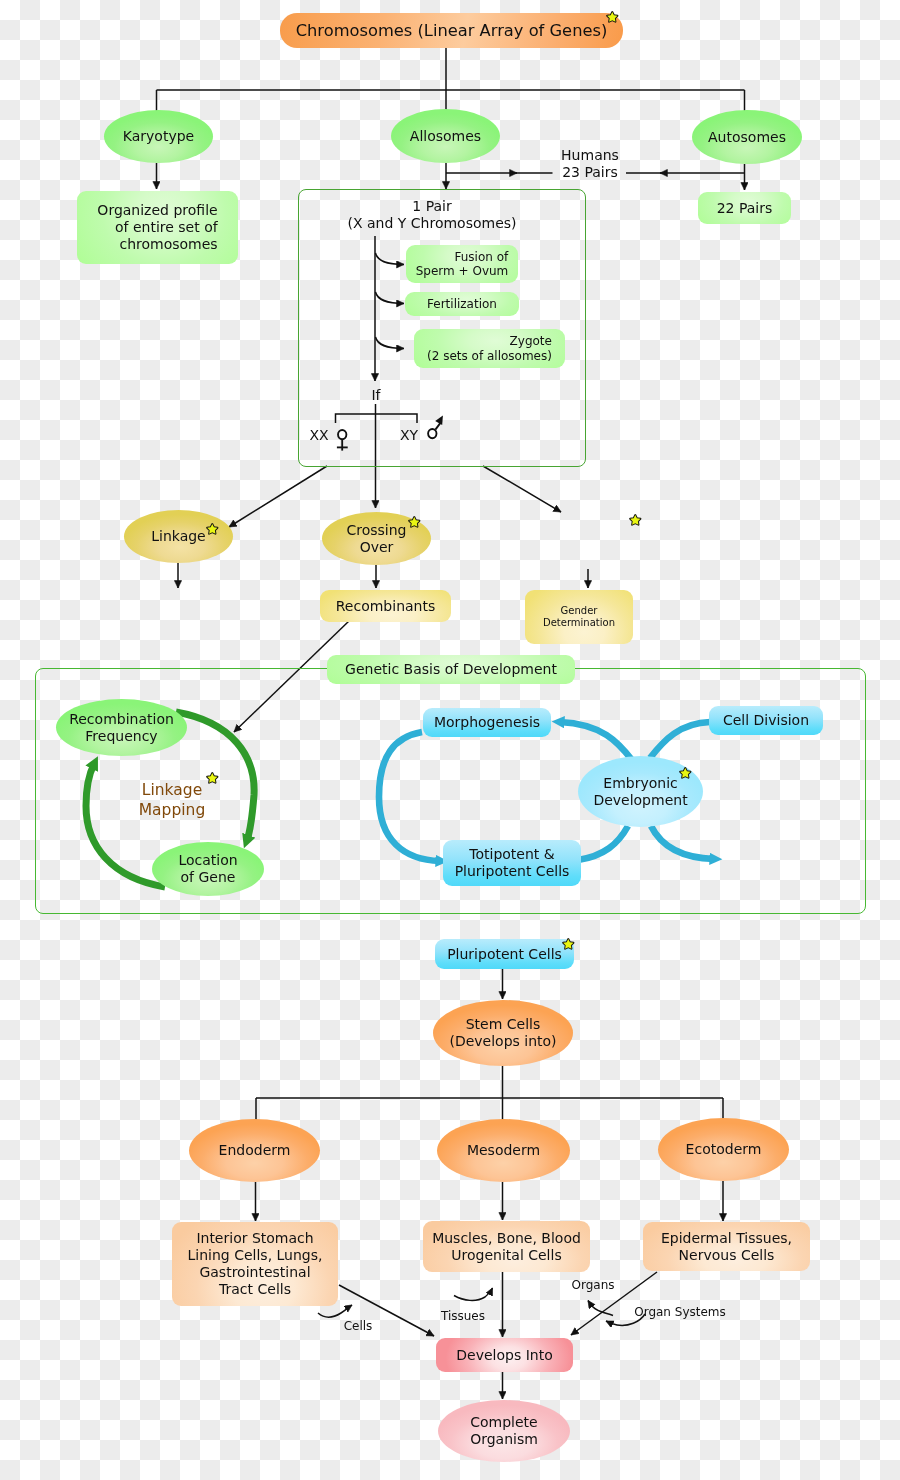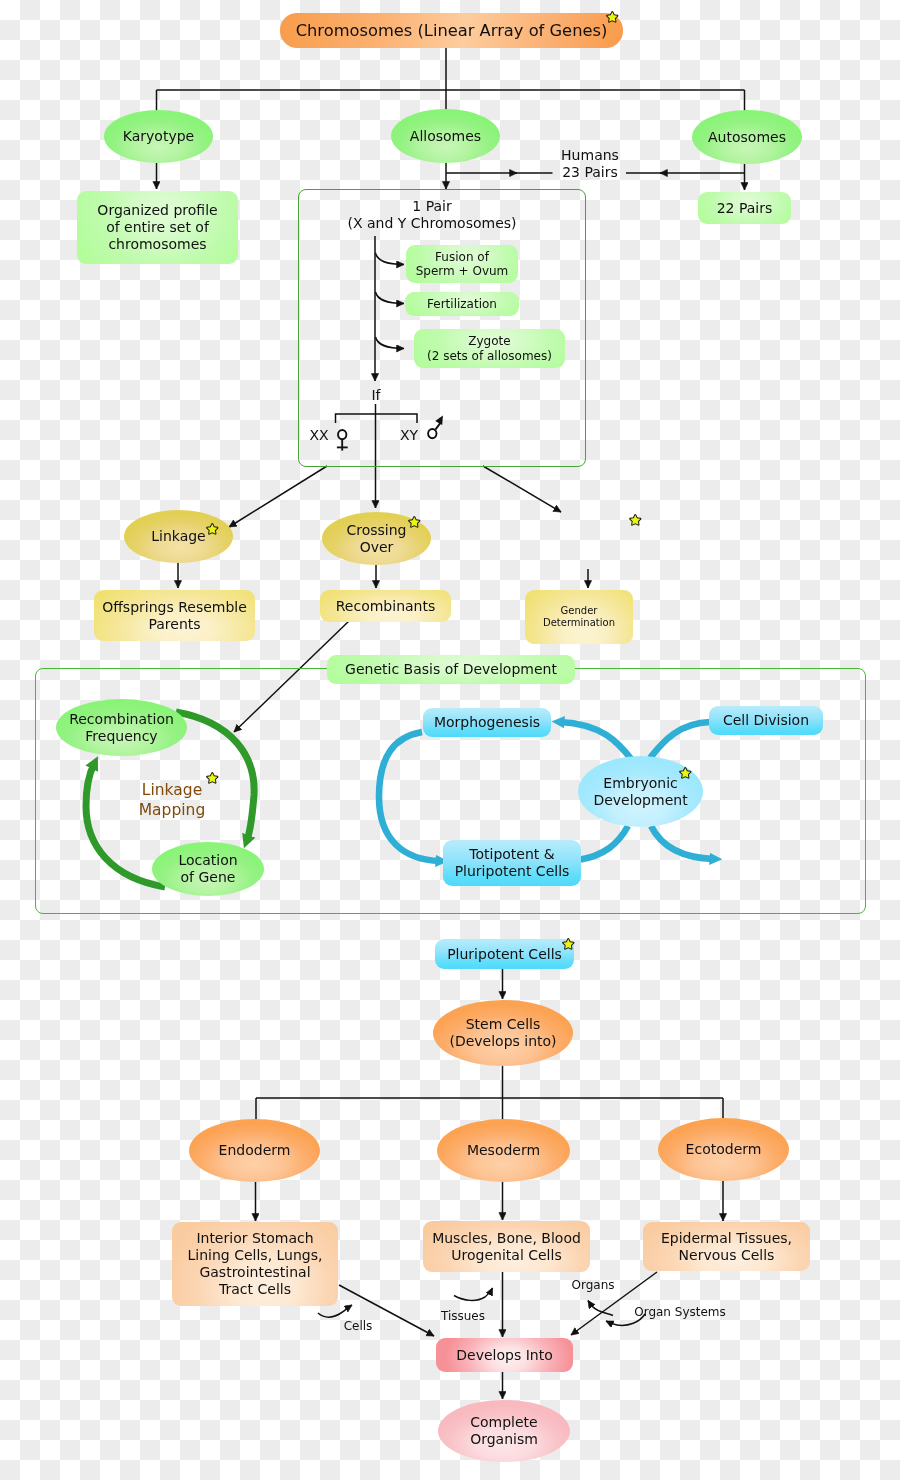--- a/index.html
+++ b/index.html
@@ -18,21 +18,21 @@
   .nd,.lbl{-webkit-font-smoothing:antialiased;}
   svg#wires{position:absolute;left:0;top:0;width:900px;height:1480px;overflow:visible;pointer-events:none;}
   .nd{position:absolute;box-sizing:border-box;display:flex;align-items:center;justify-content:center;
       text-align:center;color:#111111;white-space:pre-line;line-height:1.2;}
   .lbl{position:absolute;color:#111111;white-space:pre-line;text-align:center;line-height:1.2;}
   .orange{background:linear-gradient(100deg,#f89c4b 0%,#fbb273 30%,#fdcc9e 54%,#fbae6f 80%,#f99b4a 100%);
           border-radius:17px;}
   .green-ell{background:radial-gradient(ellipse 54% 62% at 50% 70%,#c8f6b8 0%,#b3f4a1 40%,#95f283 75%,#8af478 100%);
           border-radius:50%;}
   .green-box{background:radial-gradient(ellipse 62% 118% at 54% 30%,#e0fcd6 0%,#d5fbc8 28%,#bffbad 62%,#b1fd98 100%);
-          border-radius:9px;}
+          border-radius:9px;text-align:right;}
   .yellow-ell{background:radial-gradient(ellipse 54% 62% at 52% 70%,#f4e2a5 0%,#eeda92 40%,#e6d26a 75%,#e2d055 100%);
           border-radius:50%;}
   .yellow-box{background:radial-gradient(ellipse 62% 105% at 55% 78%,#fcf3d2 0%,#fbf0c6 30%,#f5e79a 65%,#f1e175 100%);
           border-radius:9px;}
   .blue-box{background:linear-gradient(180deg,#b8ecfc 0%,#93e3fb 42%,#5eddfa 80%,#50d9f9 100%);
           border-radius:9px;}
   .blue-ell{background:radial-gradient(ellipse 54% 62% at 50% 70%,#d0f3fe 0%,#c4f0fe 40%,#a7e9fd 75%,#9de8fd 100%);
           border-radius:50%;}
   .peach-ell{background:radial-gradient(ellipse 54% 62% at 50% 70%,#fdd1a8 0%,#fdc495 40%,#fcad6a 75%,#fca353 100%);
           border-radius:50%;}
@@ -163,22 +163,20 @@
 <div class="nd yellow-ell" style="left:322px;top:512px;width:109px;height:53px;font-size:14px;">Crossing
 Over</div>
 <svg class="star" style="left:408px;top:515.5px" width="12.6" height="12.6" viewBox="0 0 24 24">
       <path d="M12.00 1.90 L15.06 7.99 L21.80 9.02 L16.95 13.81 L18.05 20.53 L12.00 17.40 L5.95 20.53 L7.05 13.81 L2.20 9.02 L8.94 7.99 Z" fill="#e9f613" stroke="#14140f" stroke-width="3.6" stroke-linejoin="round" stroke-linecap="round"></path>
       <path d="M12.00 1.90 L15.06 7.99 L21.80 9.02 L16.95 13.81 L18.05 20.53 L12.00 17.40 L5.95 20.53 L7.05 13.81 L2.20 9.02 L8.94 7.99 Z" fill="#e9f613"></path>
     </svg>
 <svg class="star" style="left:629px;top:513.5px" width="12.6" height="12.6" viewBox="0 0 24 24">
       <path d="M12.00 1.90 L15.06 7.99 L21.80 9.02 L16.95 13.81 L18.05 20.53 L12.00 17.40 L5.95 20.53 L7.05 13.81 L2.20 9.02 L8.94 7.99 Z" fill="#e9f613" stroke="#14140f" stroke-width="3.6" stroke-linejoin="round" stroke-linecap="round"></path>
       <path d="M12.00 1.90 L15.06 7.99 L21.80 9.02 L16.95 13.81 L18.05 20.53 L12.00 17.40 L5.95 20.53 L7.05 13.81 L2.20 9.02 L8.94 7.99 Z" fill="#e9f613"></path>
     </svg>
-<div class="nd yellow-box" style="left:94px;top:590px;width:161px;height:51px;font-size:14px;">Offsprings Resemble
-Parents</div>
 <div class="nd yellow-box" style="left:320px;top:590px;width:131px;height:32px;font-size:14px;">Recombinants</div>
 <div class="nd yellow-box" style="left:525px;top:590px;width:108px;height:54px;font-size:10px;">Gender
 Determination</div>
 <div class="panel" style="left:35px;top:668px;width:831px;height:246px;border-color:#46b832"></div>
 <div class="nd green-box" style="left:327px;top:655px;width:248px;height:29px;font-size:14px;">Genetic Basis of Development</div>
 <div class="nd green-ell" style="left:56px;top:699px;width:131px;height:57px;font-size:14px;">Recombination
 Frequency</div>
 <div class="lbl" style="left:132px;top:780px;width:80px;font-size:15.5px;color:#81490a;line-height:1.3;">Linkage
 Mapping</div>
 <svg class="star" style="left:206px;top:771.5px" width="12.6" height="12.6" viewBox="0 0 24 24">

